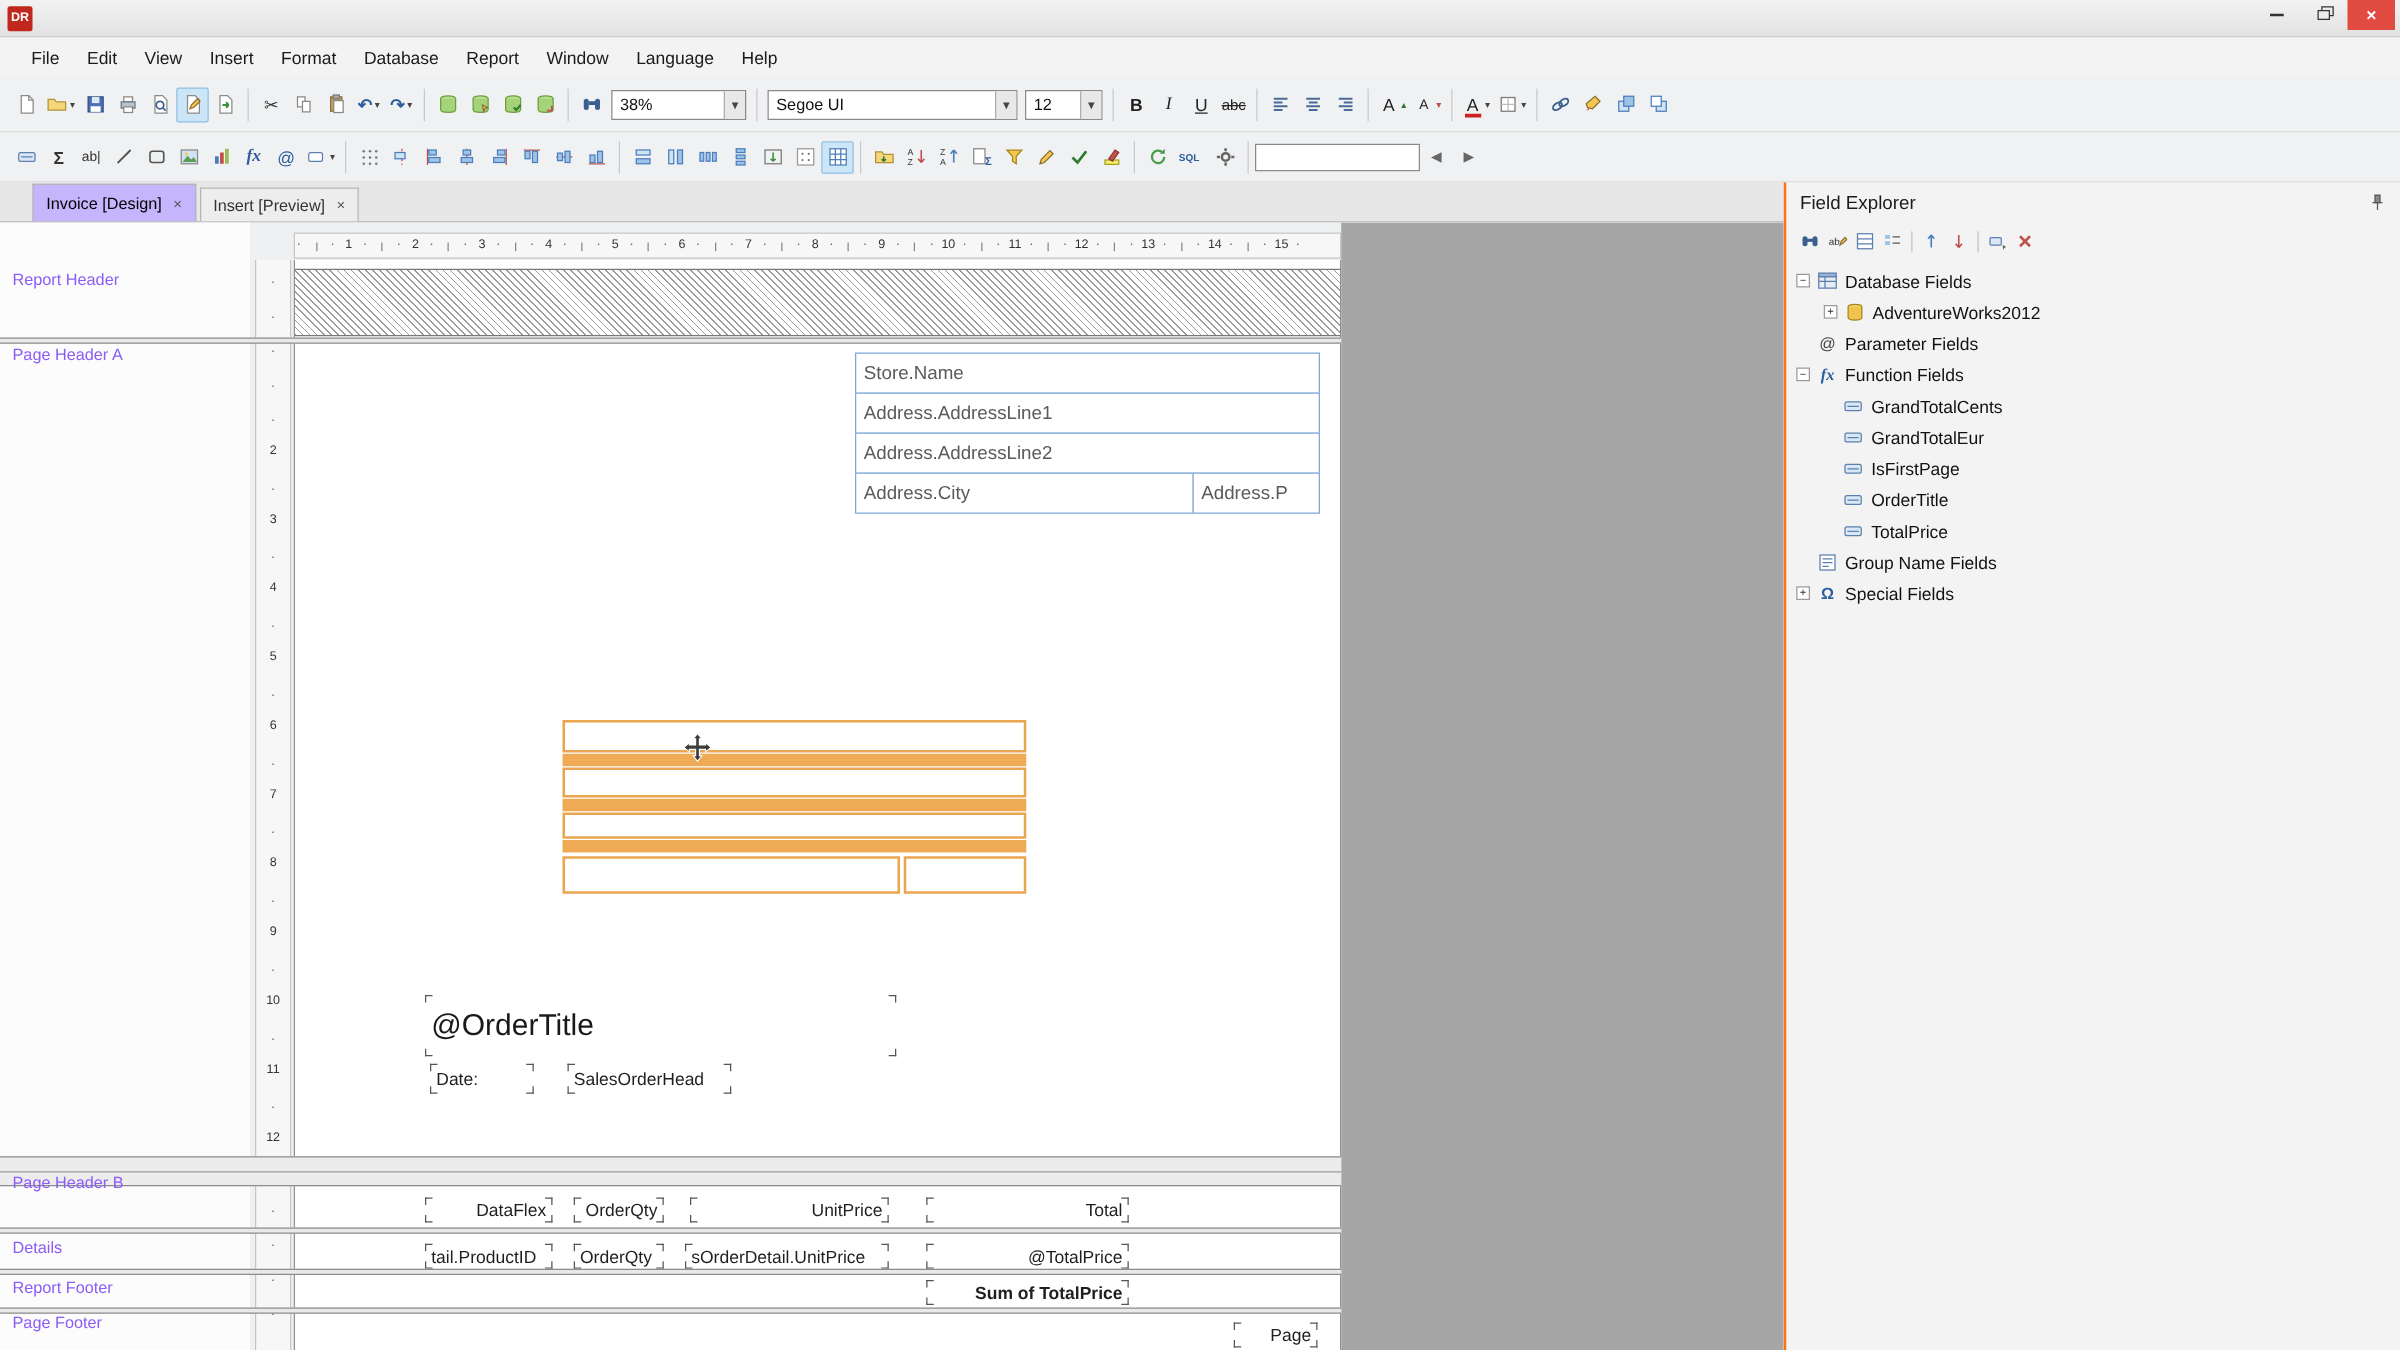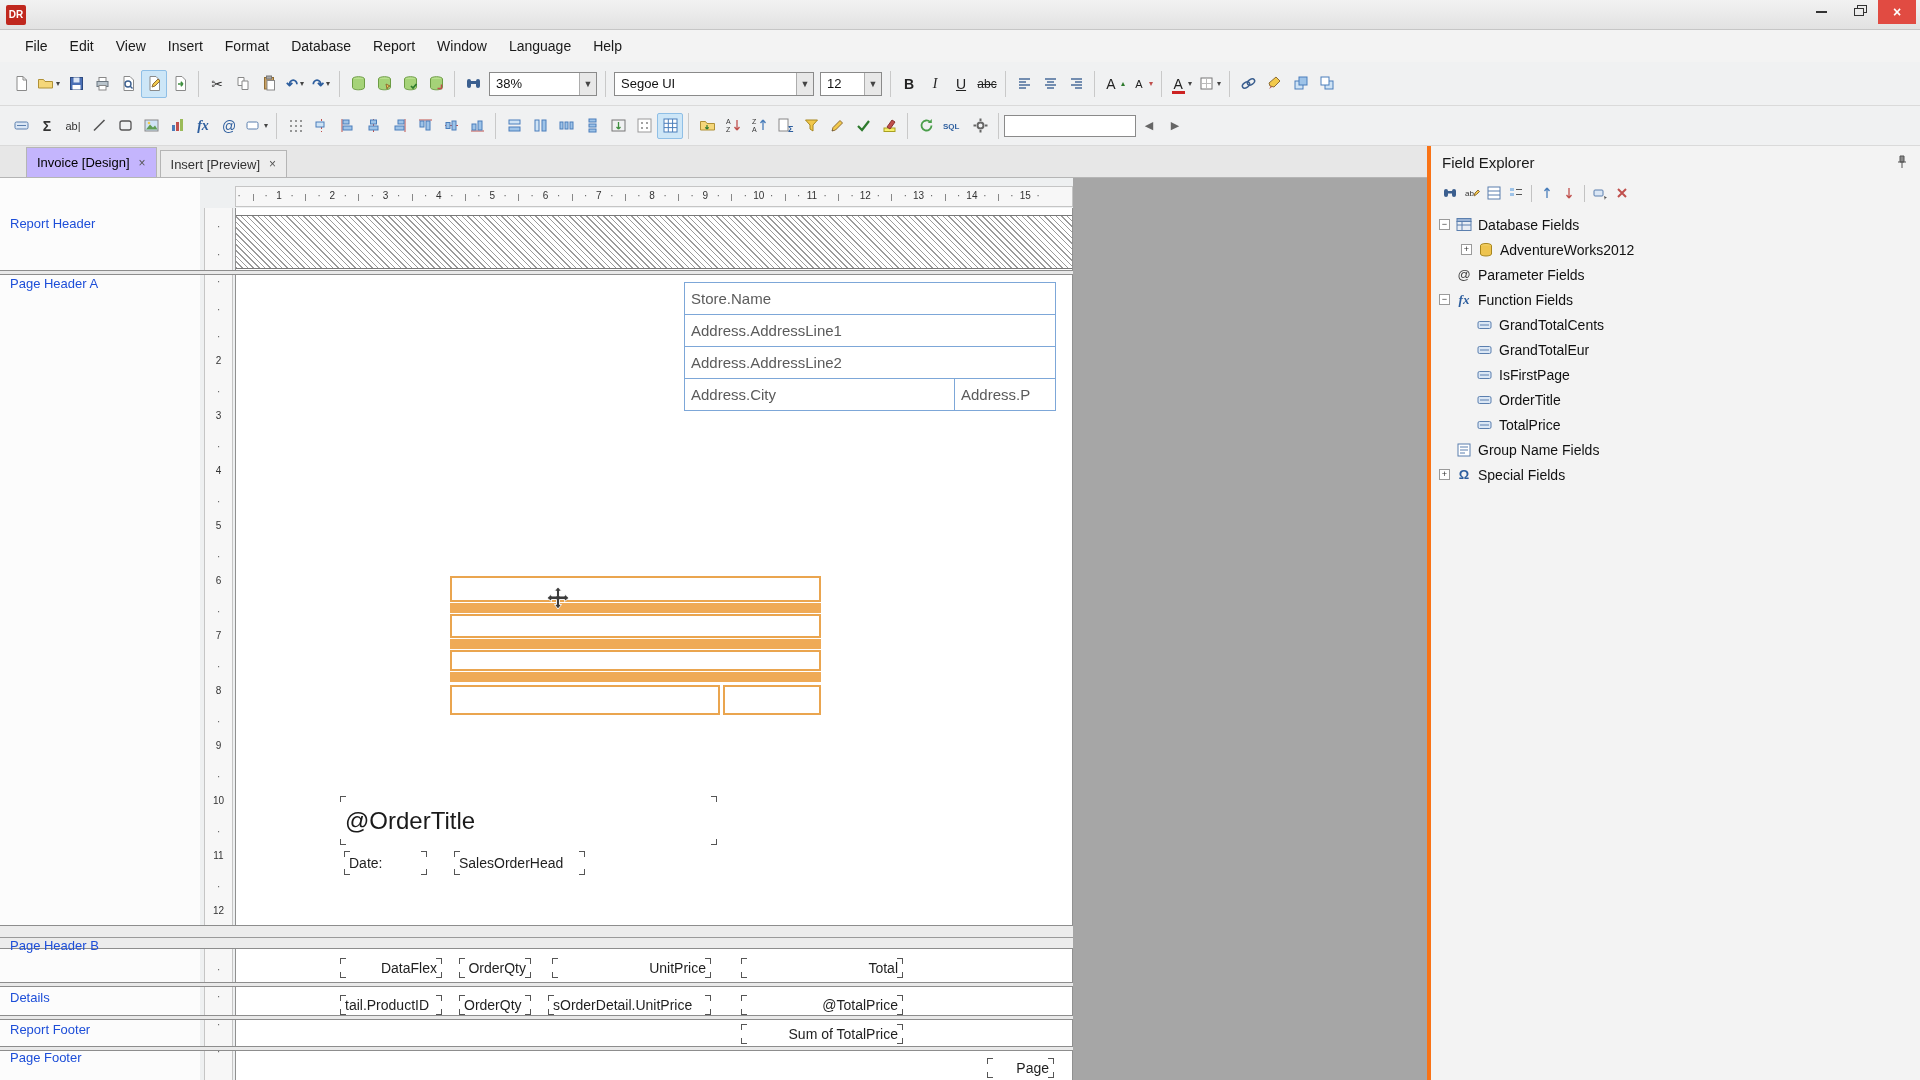--- a/index.html
+++ b/index.html
@@ -40,21 +40,21 @@
 
   
   .tabbar{position:absolute;top:146px;left:0;width:1427px;height:32px;background:#e7e7e7;border-bottom:1px solid #b5b5b5;display:flex;align-items:flex-end;padding-left:26px}
   .tab{height:27px;display:flex;align-items:center;padding:0 10px;font-size:13px;color:#333;border:1px solid #b5b5b5;border-bottom:none;background:#ededed;margin-right:3px}
   .tab.active{background:#c4b5fd;height:30px;color:#000}
   .tab-x{margin-left:9px;font-size:12px;color:#555}
 
   
   .workspace{position:absolute;top:178px;left:0;width:1427px;bottom:0;background:#eef0f1;overflow:hidden}
   .labels-col{position:absolute;left:0;top:0;width:200px;height:100%;background:#fcfcfc}
-  .slabel{position:absolute;left:10px;font-size:13px;color:#1d4ed8;white-space:nowrap;z-index:7}
+  .slabel{position:absolute;left:10px;font-size:13px;color:#8b5cf6;white-space:nowrap;z-index:7}
 
   .h-ruler{position:absolute;left:235px;top:8px;width:838px;height:21px;background:#f7f7f7;border:1px solid #c5c5c5;overflow:hidden}
   .rnum{position:absolute;top:3px;font-size:10px;color:#333;transform:translateX(-50%)}
   .rdot{position:absolute;top:2px;font-size:11px;color:#666;transform:translateX(-50%)}
   .rtick{position:absolute;top:7px;width:1px;height:7px;background:#888}
   .v-ruler{position:absolute;left:204px;top:30px;width:29px;height:872px;background:#f7f7f7;border-left:1px solid #c5c5c5;border-right:1px solid #c5c5c5;overflow:hidden}
   .vnum{position:absolute;left:0;width:100%;text-align:center;font-size:10px;color:#333}
   .vdot{position:absolute;left:0;width:100%;text-align:center;font-size:11px;color:#666}
 
   .canvas{position:absolute;left:235px;top:30px;width:838px;height:872px;background:#fff;border-left:1px solid #909090;border-right:1px solid #909090}
@@ -71,30 +71,30 @@
       linear-gradient(#555,#555) left top/6px 1px no-repeat,
       linear-gradient(#555,#555) left top/1px 6px no-repeat,
       linear-gradient(#555,#555) right top/6px 1px no-repeat,
       linear-gradient(#555,#555) right top/1px 6px no-repeat,
       linear-gradient(#555,#555) left bottom/6px 1px no-repeat,
       linear-gradient(#555,#555) left bottom/1px 6px no-repeat,
       linear-gradient(#555,#555) right bottom/6px 1px no-repeat,
       linear-gradient(#555,#555) right bottom/1px 6px no-repeat}
   .cfield.right{justify-content:flex-end}
   .cfield.title-field{font-size:24px;color:#1a1a1a}
-  .cfield.boldf{font-weight:normal}
+  .cfield.boldf{font-weight:bold}
 
   .otable{position:absolute;display:flex;flex-direction:column}
   .orow{border:2px solid #eaa54f;background:#fff}
   .obar{background:#efaa56;margin:1px 0}
   .osplit{display:flex;gap:3px;margin-top:2px}
   .move-cursor{position:absolute;z-index:6}
 
   
-  .fe{position:absolute;top:146px;left:1427px;right:0;bottom:0;background:#f3f3f3;border-left:4px solid #f97316}
+  .fe{position:absolute;top:146px;left:1427px;right:0;bottom:0;background:#f3f3f3;border-left:2px solid #f97316}
   .fe-header{height:32px;display:flex;align-items:center;padding:0 11px;font-size:15px;color:#1a1a1a;position:relative}
   .fe-pin{position:absolute;right:10px;top:8px}
   .fe-toolbar{height:30px;display:flex;align-items:center;padding:0 8px}
   .fei{width:22px;height:22px;display:flex;align-items:center;justify-content:center;border-radius:2px}
   .fe-sep{width:1px;height:17px;background:#c2c2c2;margin:0 4px}
   .tree{position:absolute;top:66px;left:0;right:0;bottom:0;font-size:14px;color:#111}
   .trow{height:25px;display:flex;align-items:center}
   .exp{width:11px;height:11px;border:1px solid #9a9a9a;background:#fff;font-size:9px;line-height:8px;text-align:center;color:#333;margin-right:6px;flex:none}
   .tsp{width:17px;flex:none}
   .ticon{margin-right:6px;flex:none;display:flex;align-items:center;justify-content:center;width:16px}

